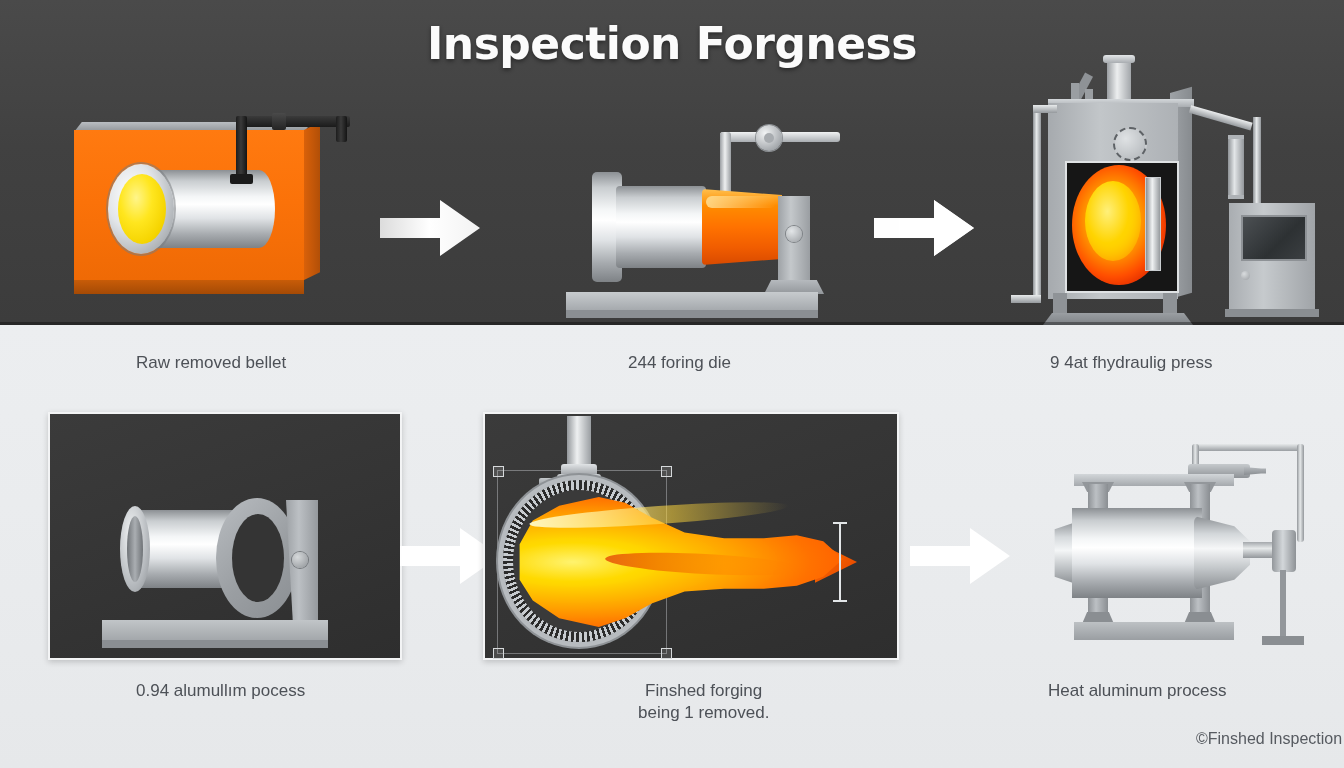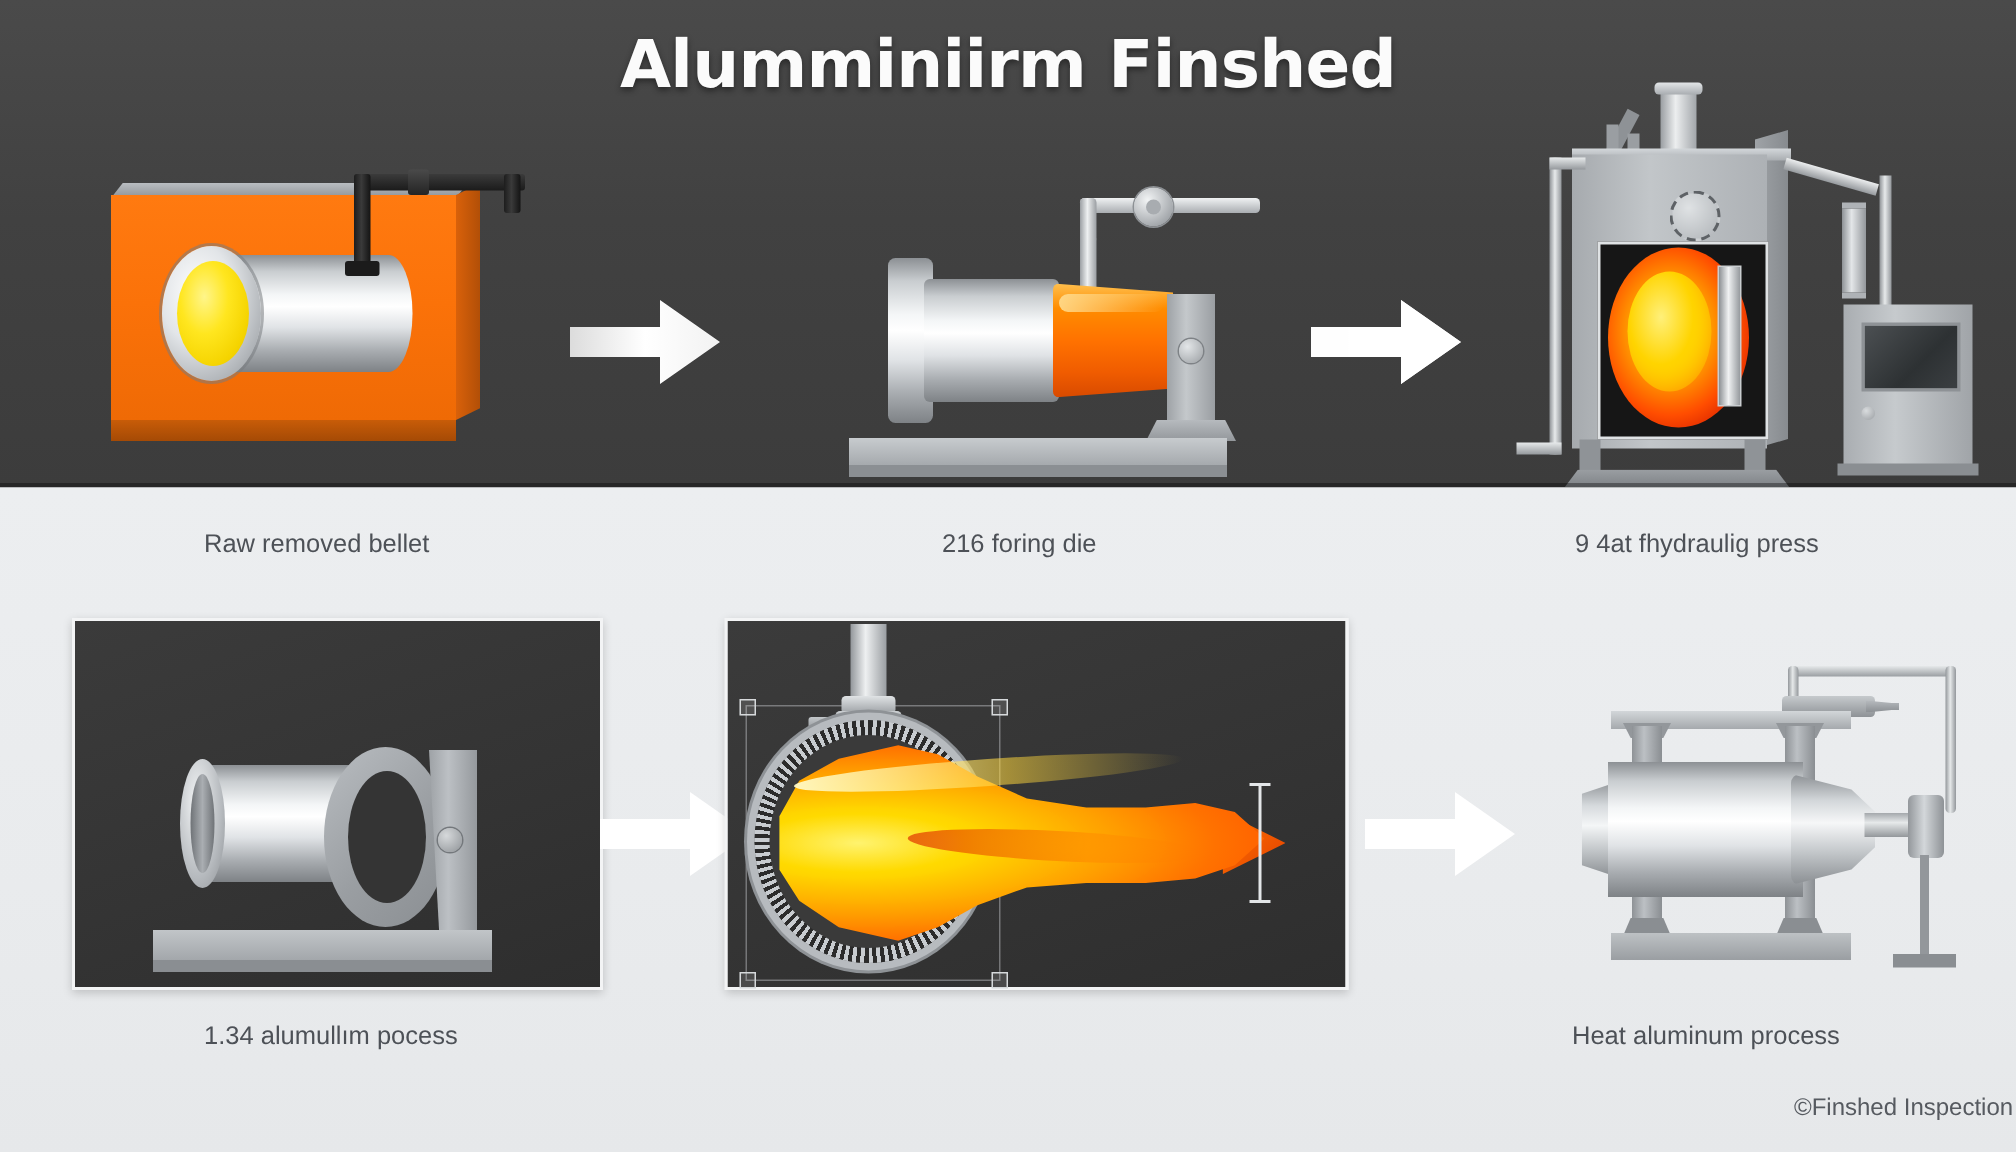--- a/index.html
+++ b/index.html
@@ -475,21 +475,21 @@
   .p6-stand-foot{
     position:absolute;left:222px;top:206px;width:42px;height:9px;background:#8a8e92;
   }
 </style>
 </head>
 <body>
 
 <div id="stage">
 
   <div class="top-band">
-    <div class="title">Alumminiirm Finshed</div>
+    <div class="title">Inspection Forgness</div>
 
     <div class="panel" id="p1">
       <div class="fz-top"></div>
       <div class="fz-side"></div>
       <div class="fz-box"></div>
       <div class="fz-base"></div>
       <div class="fz-billet metal-h"></div>
       <div class="fz-cap"></div>
       <div class="fz-glow"></div>
       <div class="fz-pipe-h"></div>
@@ -561,21 +561,21 @@
       <div class="hp-cab"></div>
       <div class="hp-screen"></div>
       <div class="hp-knob"></div>
       <div class="hp-cab-foot"></div>
     </div>
   </div>
 
   <div class="bottom-band"></div>
 
   <div class="caption c1">Raw removed bellet</div>
-  <div class="caption c2">216 foring die</div>
+  <div class="caption c2">244 foring die</div>
   <div class="caption c3">9 4at fhydraulig press</div>
 
   <div class="panel panel-dark" id="p4">
     <div class="p4-cyl metal-h"></div>
     <div class="p4-cyl-end"></div>
     <div class="p4-cyl-bore"></div>
     <div class="p4-ring"></div>
     <div class="p4-ring-hole"></div>
     <div class="p4-post"></div>
     <div class="p4-bolt"></div>
@@ -630,17 +630,19 @@
     <div class="p6-nose"></div>
     <div class="p6-shaft"></div>
     <div class="p6-hub"></div>
     <div class="p6-capBL"></div>
     <div class="p6-capBR"></div>
     <div class="p6-base"></div>
     <div class="p6-stand"></div>
     <div class="p6-stand-foot"></div>
   </div>
 
-  <div class="caption c4">1.34 alumullım pocess</div>
+  <div class="caption c4">0.94 alumullım pocess</div>
+  <div class="caption c5">Finshed forging
+being 1 removed.</div>
   <div class="caption c6">Heat aluminum process</div>
 
   <div class="credit">©Finshed Inspection</div>
 </div>
 
 </body></html>

